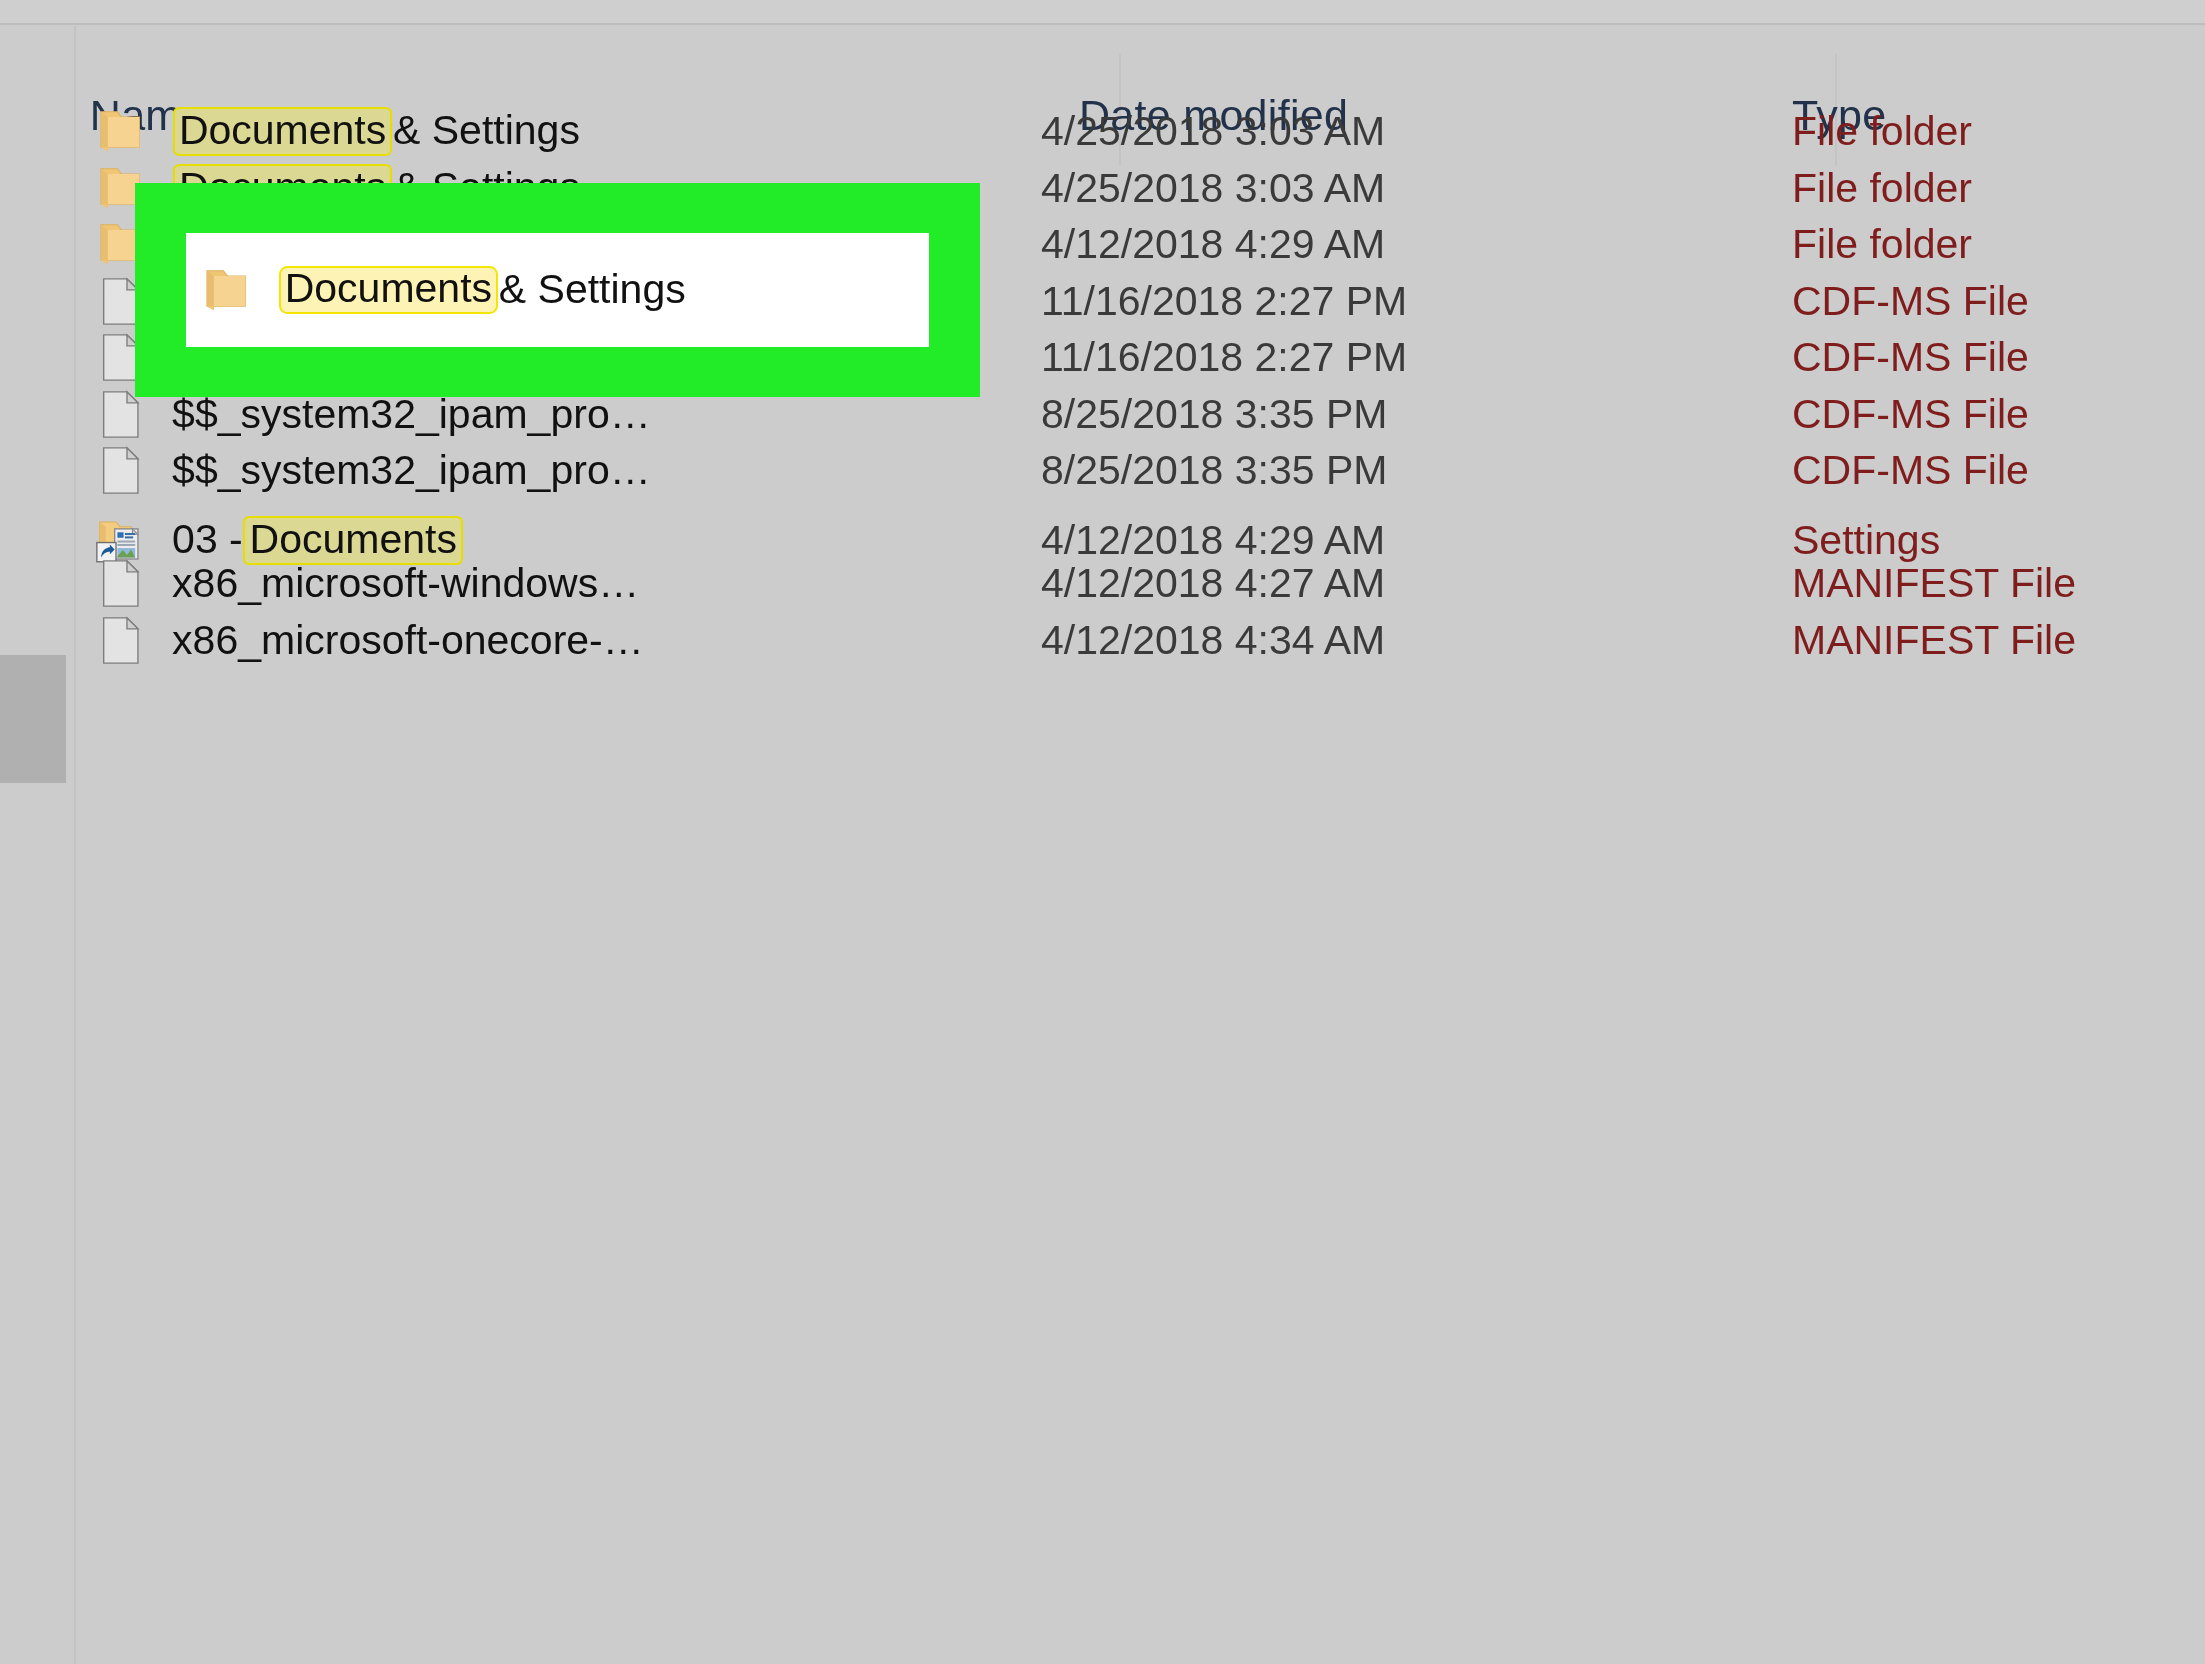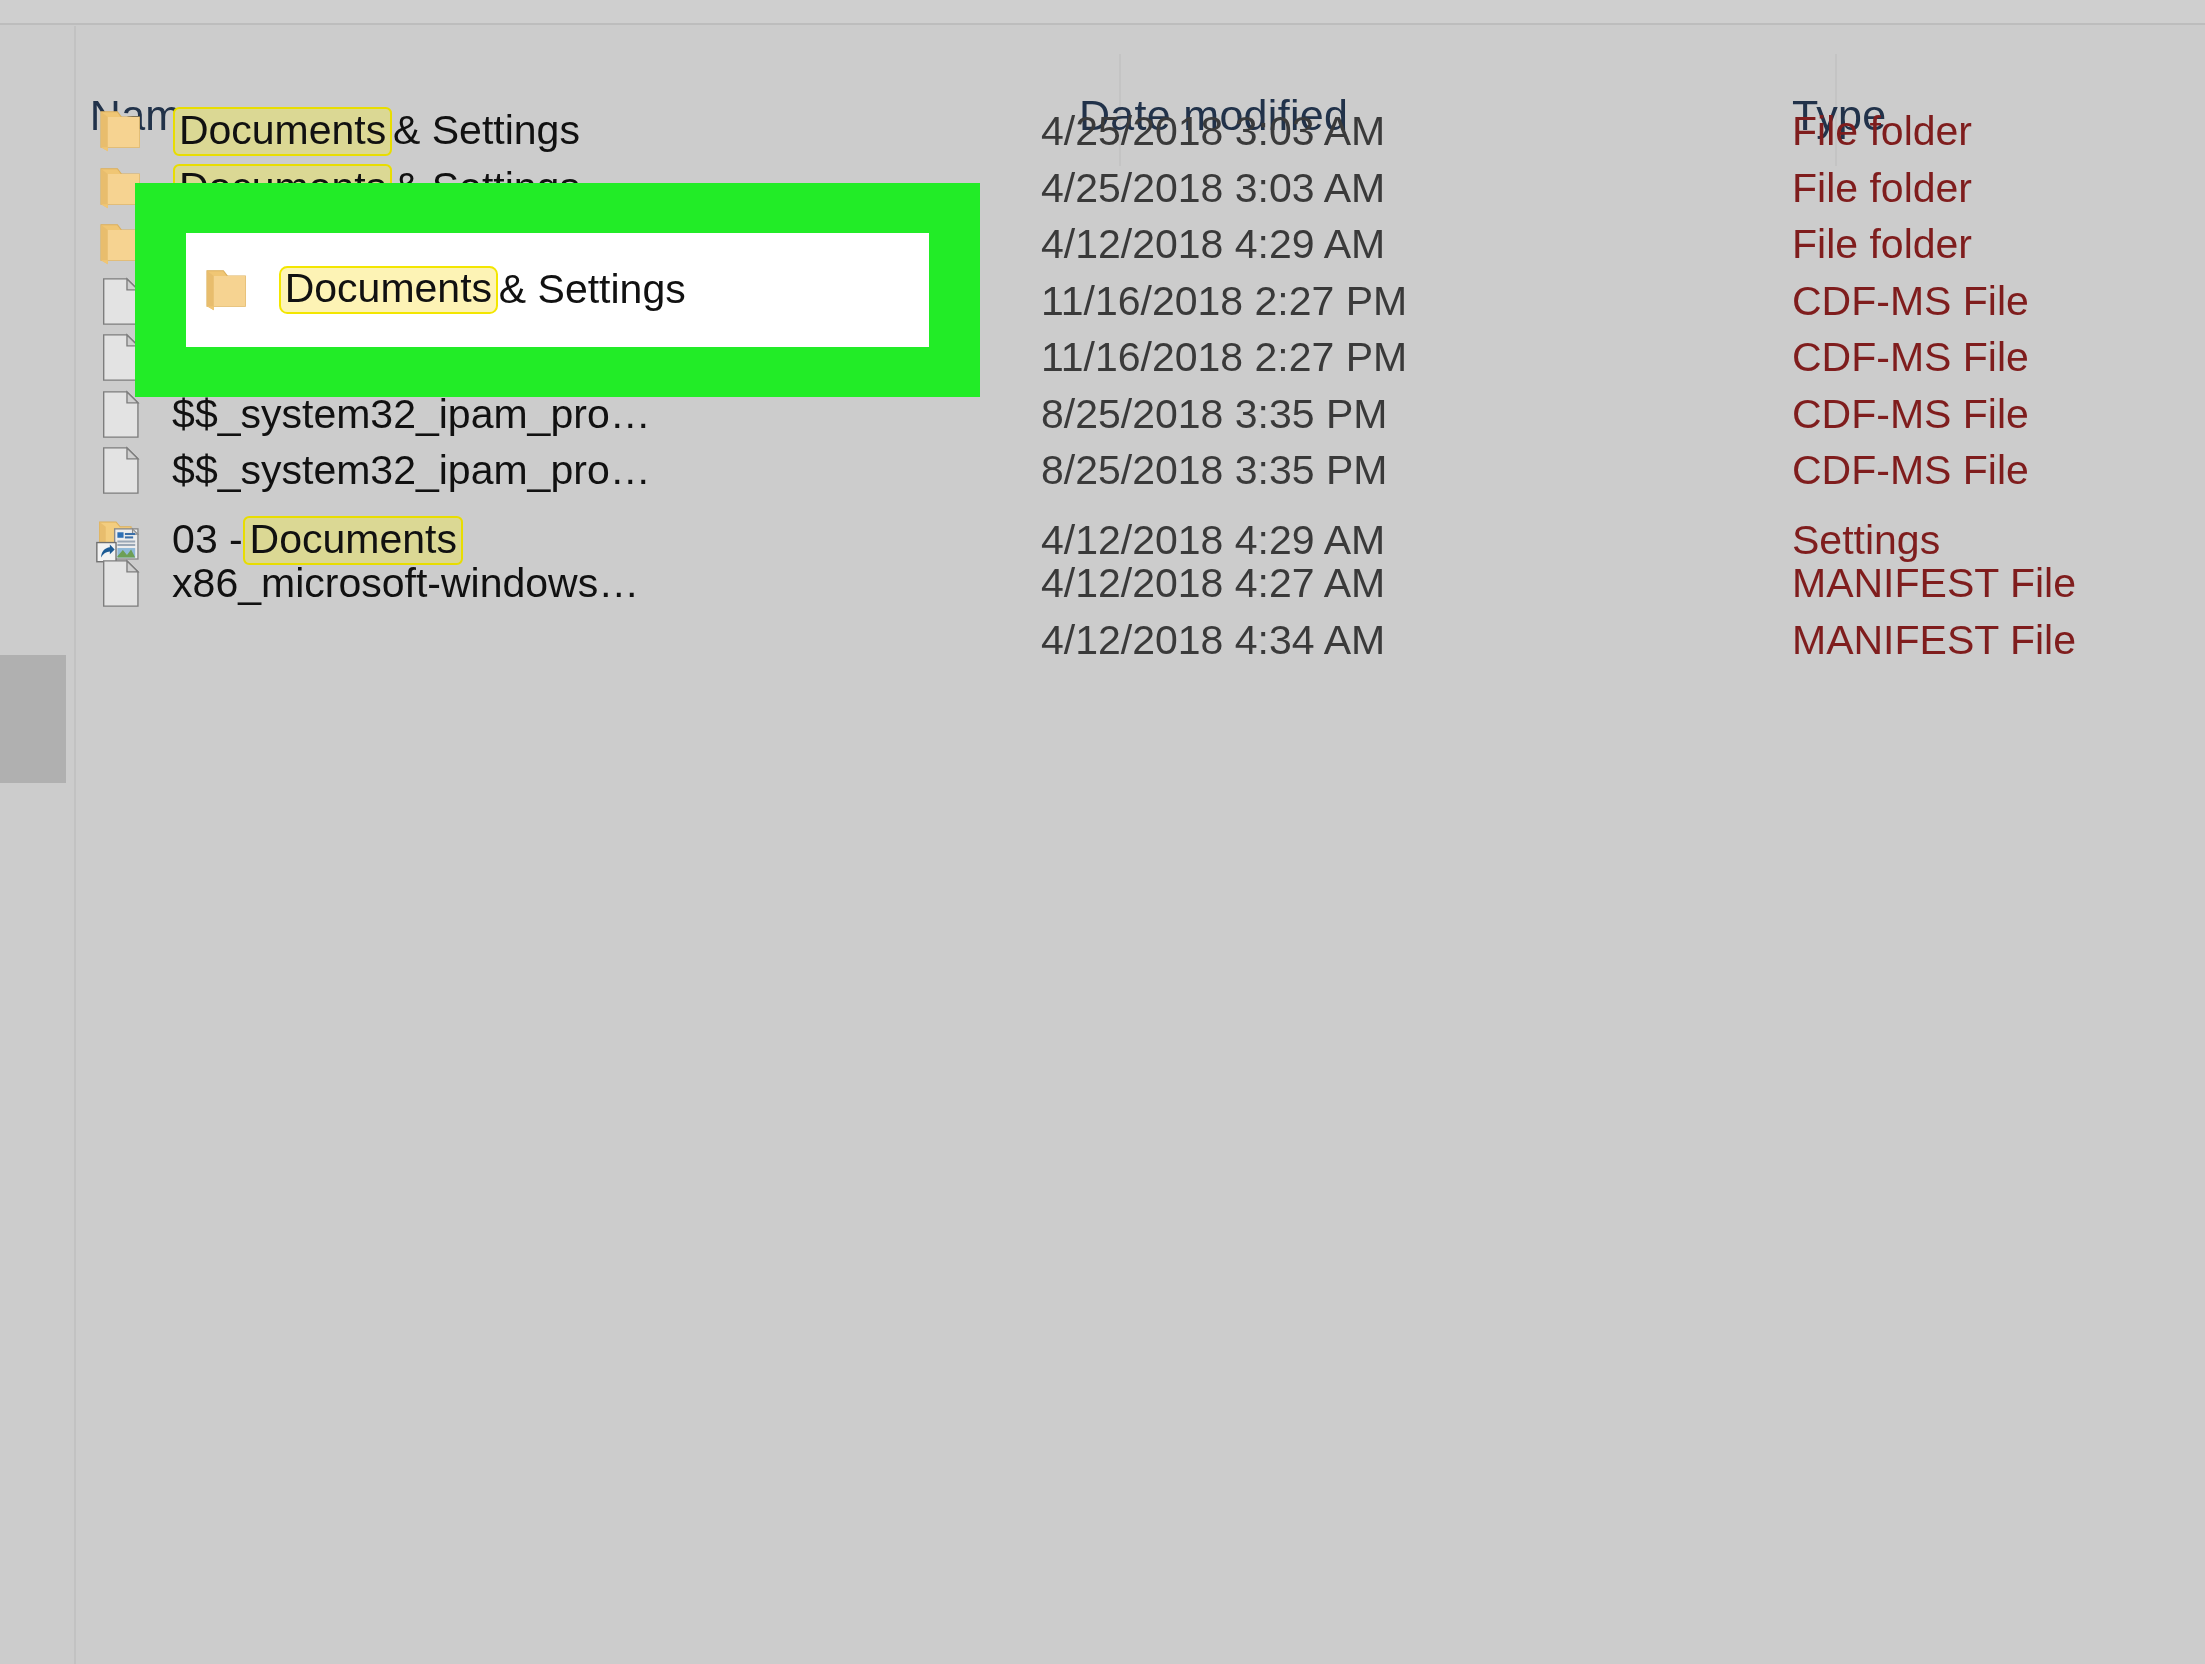--- a/index.html
+++ b/index.html
@@ -308,20 +308,31 @@
             </svg>
           </span>
           <span class="fname">
             <span class="seg">x86_microsoft-windows…</span>
           </span>
         </div>
         <div class="cell-date">4/12/2018 4:27 AM</div>
         <div class="cell-type">MANIFEST File</div>
       </div>
       <div class="row" style="top: 509px;">
+        <div class="cell-name">
+          <span class="icon">
+            <svg width="63" height="57" viewBox="0 0 92 82">
+              <path d="M20 8 L54 8 L70 24 L70 74 L20 74 Z" fill="#e3e3e3" stroke="#7d7d7d" stroke-width="2"></path>
+              <path d="M54 8 L70 24 L54 24 Z" fill="#cfcfcf" stroke="#7d7d7d" stroke-width="2"></path>
+            </svg>
+          </span>
+          <span class="fname">
+            <span class="seg">x86_microsoft-onecore-…</span>
+          </span>
+        </div>
         <div class="cell-date">4/12/2018 4:34 AM</div>
         <div class="cell-type">MANIFEST File</div>
       </div>
     </div>
 
   <div class="green-box">
     <div class="green-inner">
       <div class="rowline">
         <span class="icon">
           <svg width="63" height="57" viewBox="0 0 92 82">

